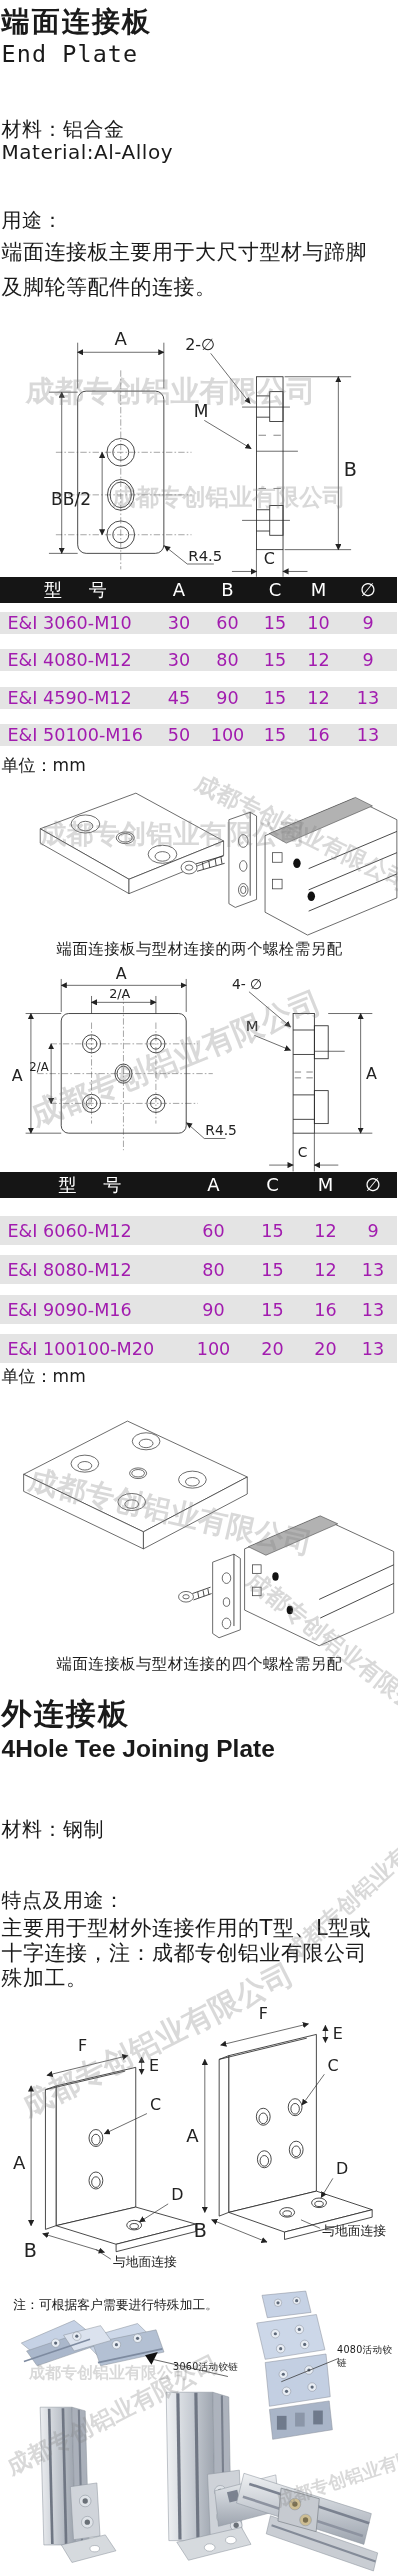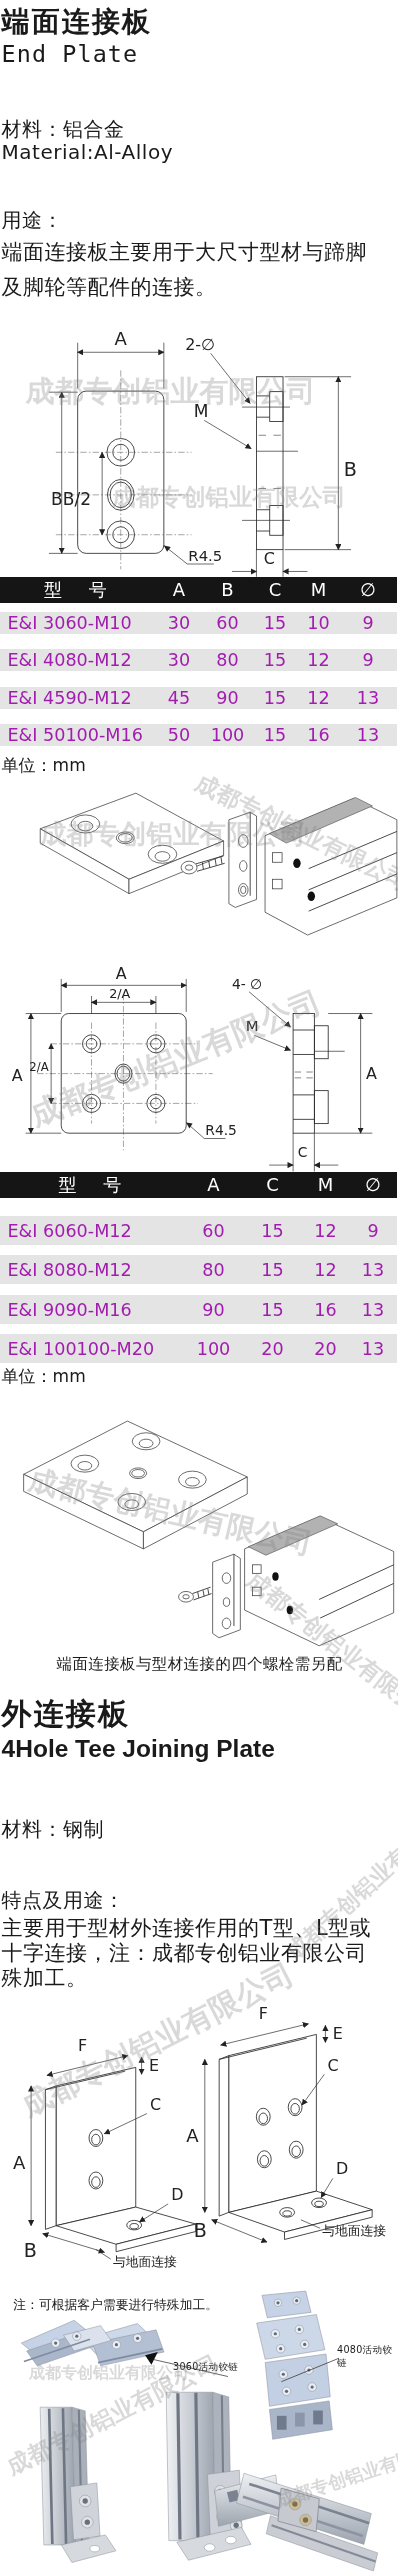--- a/index.html
+++ b/index.html
@@ -191,20 +191,21 @@
       <path d="M486,104 L648,36 L680,52 L518,122 Z" fill="#b2b2b2" stroke="#3a3a3a" stroke-width="1"></path>
       <line class="ln" x1="726" y1="100" x2="560" y2="170"></line>
       <line class="ln" x1="726" y1="140" x2="560" y2="210"></line>
       <line class="ln" x1="726" y1="180" x2="560" y2="250"></line>
       <rect class="ill" x="492" y="140" width="18" height="18"></rect>
       <rect class="ill" x="492" y="190" width="18" height="18"></rect>
       <ellipse cx="538" cy="160" rx="7" ry="9" fill="#111"></ellipse>
       <ellipse cx="565" cy="222" rx="7" ry="9" fill="#111"></ellipse>
     </g>
   </svg>
+  <div class="abs caption" style="left:0;top:939px;">端面连接板与型材连接的两个螺栓需另配</div>
 
   <svg style="left:0;top:963px;" width="399" height="209" viewBox="0 0 750 393">
     <defs>
       <marker id="ah2" viewBox="0 0 10 10" refX="9" refY="5" markerWidth="9" markerHeight="9" orient="auto-start-reverse">
         <path d="M0,0 L10,5 L0,10 Z" fill="#222"></path>
       </marker>
     </defs>
     <g>
       <line class="dim" x1="115" y1="30" x2="115" y2="92"></line>
       <line class="dim" x1="350" y1="30" x2="350" y2="92"></line>

